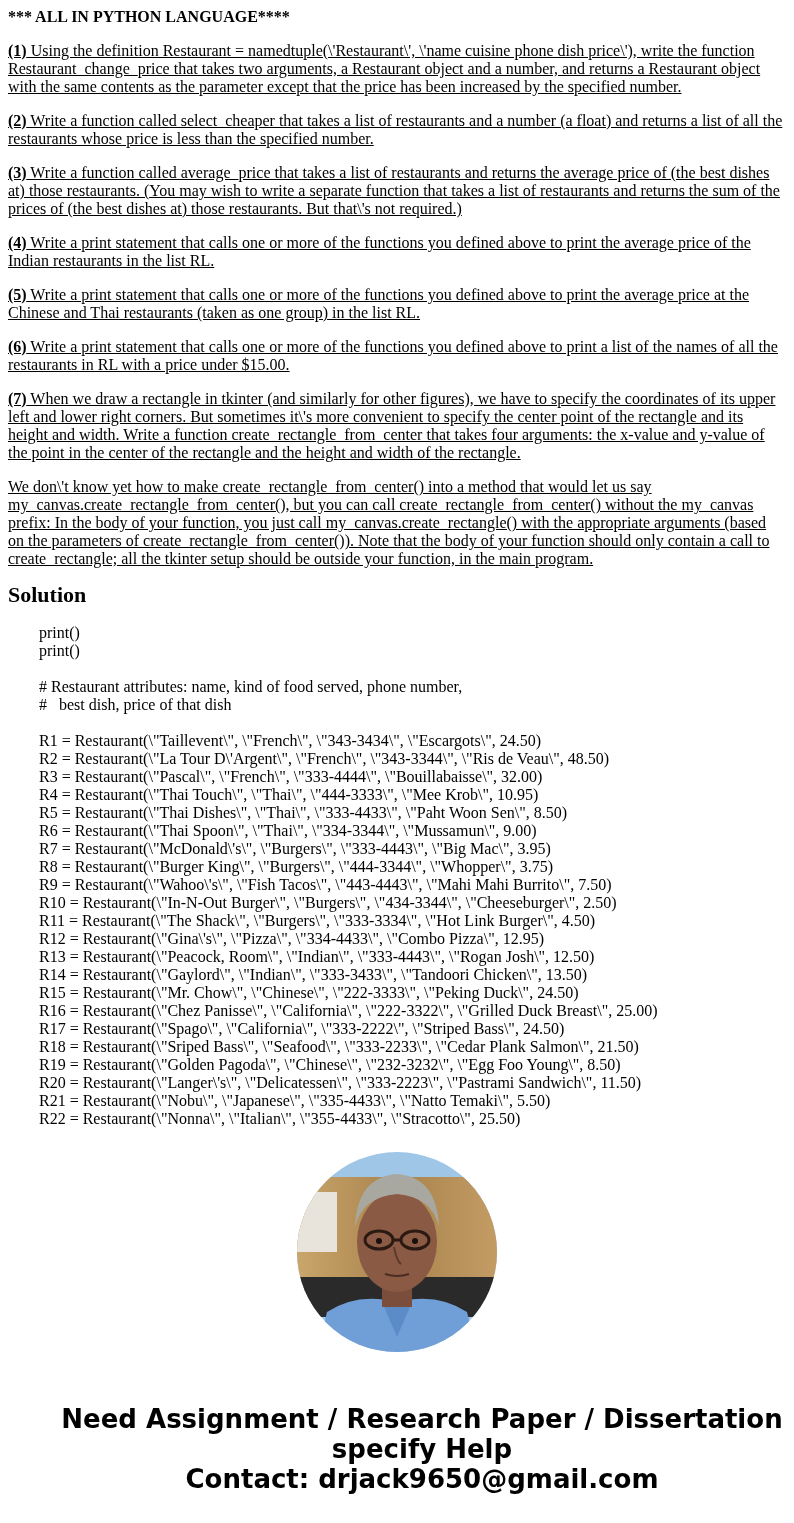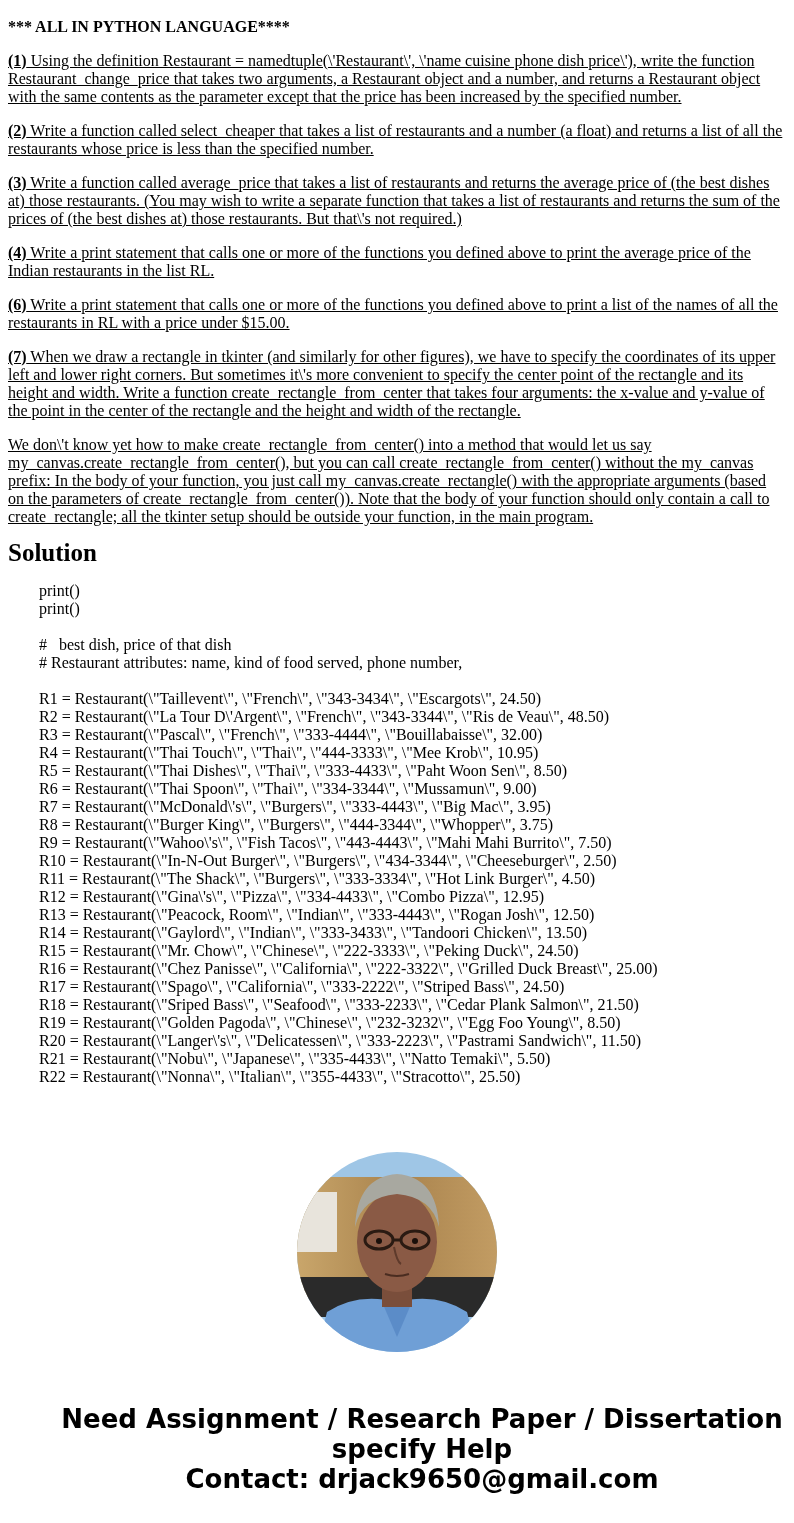--- a/index.html
+++ b/index.html
@@ -12,25 +12,25 @@
       line-height: 18px;
       color: #000000;
       position: relative;
     }
     .content {
       position: absolute;
       left: 8px;
       top: 8px;
       width: 778px;
     }
-    .heading-line { font-weight: bold; margin: 10px 0 16px 0; }
+    .heading-line { font-weight: bold; margin: 0 0 16px 0; }
     .q { margin: 0 0 16px 0; text-decoration: underline; }
     .q b { font-weight: bold; }
     h3.solution-title {
-      font-size: 25px;
+      font-size: 22px;
       font-weight: bold;
       margin: 0 0 18px 0;
       line-height: 22px;
     }
     .code-area {
       height: 532px;
       overflow: hidden;
       position: relative;
     }
     .code-line { white-space: pre; height: 18px; margin-left: 31px; }
@@ -61,33 +61,34 @@
 </head>
 <body>
 
 <div class="content">
   <p class="heading-line">*** ALL IN PYTHON LANGUAGE****</p>
 
   <p class="q"><b>(1)</b><span> Using the definition Restaurant = namedtuple(\'Restaurant\', \'name cuisine phone dish price\'), write the function Restaurant_change_price that takes two arguments, a Restaurant object and a number, and returns a Restaurant object with the same contents as the parameter except that the price has been increased by the specified number.</span></p>
   <p class="q"><b>(2)</b><span> Write a function called select_cheaper that takes a list of restaurants and a number (a float) and returns a list of all the restaurants whose price is less than the specified number.</span></p>
   <p class="q"><b>(3)</b><span> Write a function called average_price that takes a list of restaurants and returns the average price of (the best dishes at) those restaurants. (You may wish to write a separate function that takes a list of restaurants and returns the sum of the prices of (the best dishes at) those restaurants. But that\'s not required.)</span></p>
   <p class="q"><b>(4)</b><span> Write a print statement that calls one or more of the functions you defined above to print the average price of the Indian restaurants in the list RL.</span></p>
+  <p class="q"><b>(5)</b><span> Write a print statement that calls one or more of the functions you defined above to print the average price at the Chinese and Thai restaurants (taken as one group) in the list RL.</span></p>
   <p class="q"><b>(6)</b><span> Write a print statement that calls one or more of the functions you defined above to print a list of the names of all the restaurants in RL with a price under $15.00.</span></p>
   <p class="q"><b>(7)</b><span> When we draw a rectangle in tkinter (and similarly for other figures), we have to specify the coordinates of its upper left and lower right corners. But sometimes it\'s more convenient to specify the center point of the rectangle and its height and width. Write a function create_rectangle_from_center that takes four arguments: the x-value and y-value of the point in the center of the rectangle and the height and width of the rectangle.</span></p>
 
   <p class="q">We don\'t know yet how to make create_rectangle_from_center() into a method that would let us say my_canvas.create_rectangle_from_center(), but you can call create_rectangle_from_center() without the my_canvas prefix: In the body of your function, you just call my_canvas.create_rectangle() with the appropriate arguments (based on the parameters of create_rectangle_from_center()). Note that the body of your function should only contain a call to create_rectangle; all the tkinter setup should be outside your function, in the main program.</p>
 
   <h3 class="solution-title">Solution</h3>
 
   <div class="code-area">
     <div class="code-line">print()</div>
     <div class="code-line">print()</div>
     <div class="code-gap"></div>
+    <div class="code-line"># Restaurant attributes: name, kind of food served, phone number,</div>
     <div class="code-line">#   best dish, price of that dish</div>
-    <div class="code-line"># Restaurant attributes: name, kind of food served, phone number,</div>
     <div class="code-gap"></div>
     <div class="code-line">R1 = Restaurant(\"Taillevent\", \"French\", \"343-3434\", \"Escargots\", 24.50)</div>
     <div class="code-line">R2 = Restaurant(\"La Tour D\'Argent\", \"French\", \"343-3344\", \"Ris de Veau\", 48.50)</div>
     <div class="code-line">R3 = Restaurant(\"Pascal\", \"French\", \"333-4444\", \"Bouillabaisse\", 32.00)</div>
     <div class="code-line">R4 = Restaurant(\"Thai Touch\", \"Thai\", \"444-3333\", \"Mee Krob\", 10.95)</div>
     <div class="code-line">R5 = Restaurant(\"Thai Dishes\", \"Thai\", \"333-4433\", \"Paht Woon Sen\", 8.50)</div>
     <div class="code-line">R6 = Restaurant(\"Thai Spoon\", \"Thai\", \"334-3344\", \"Mussamun\", 9.00)</div>
     <div class="code-line">R7 = Restaurant(\"McDonald\'s\", \"Burgers\", \"333-4443\", \"Big Mac\", 3.95)</div>
     <div class="code-line">R8 = Restaurant(\"Burger King\", \"Burgers\", \"444-3344\", \"Whopper\", 3.75)</div>
     <div class="code-line">R9 = Restaurant(\"Wahoo\'s\", \"Fish Tacos\", \"443-4443\", \"Mahi Mahi Burrito\", 7.50)</div>

